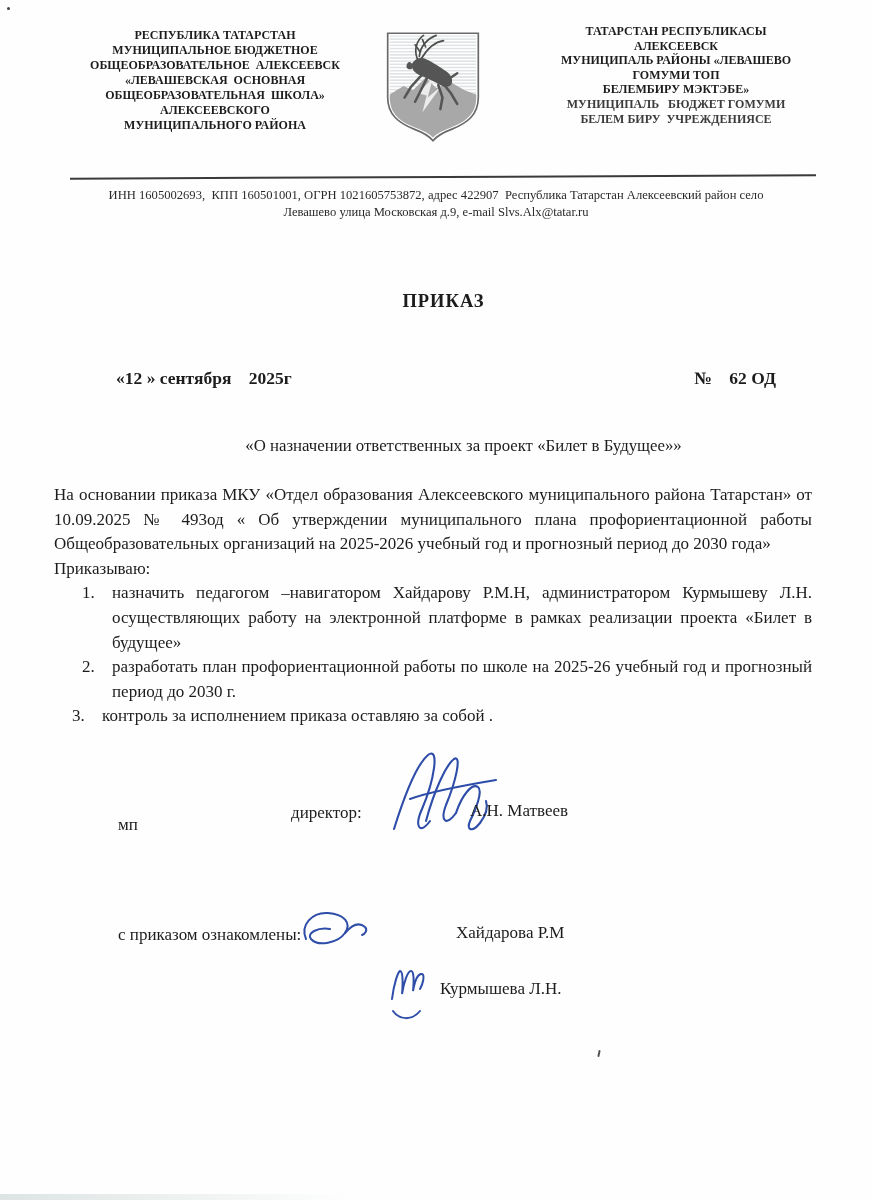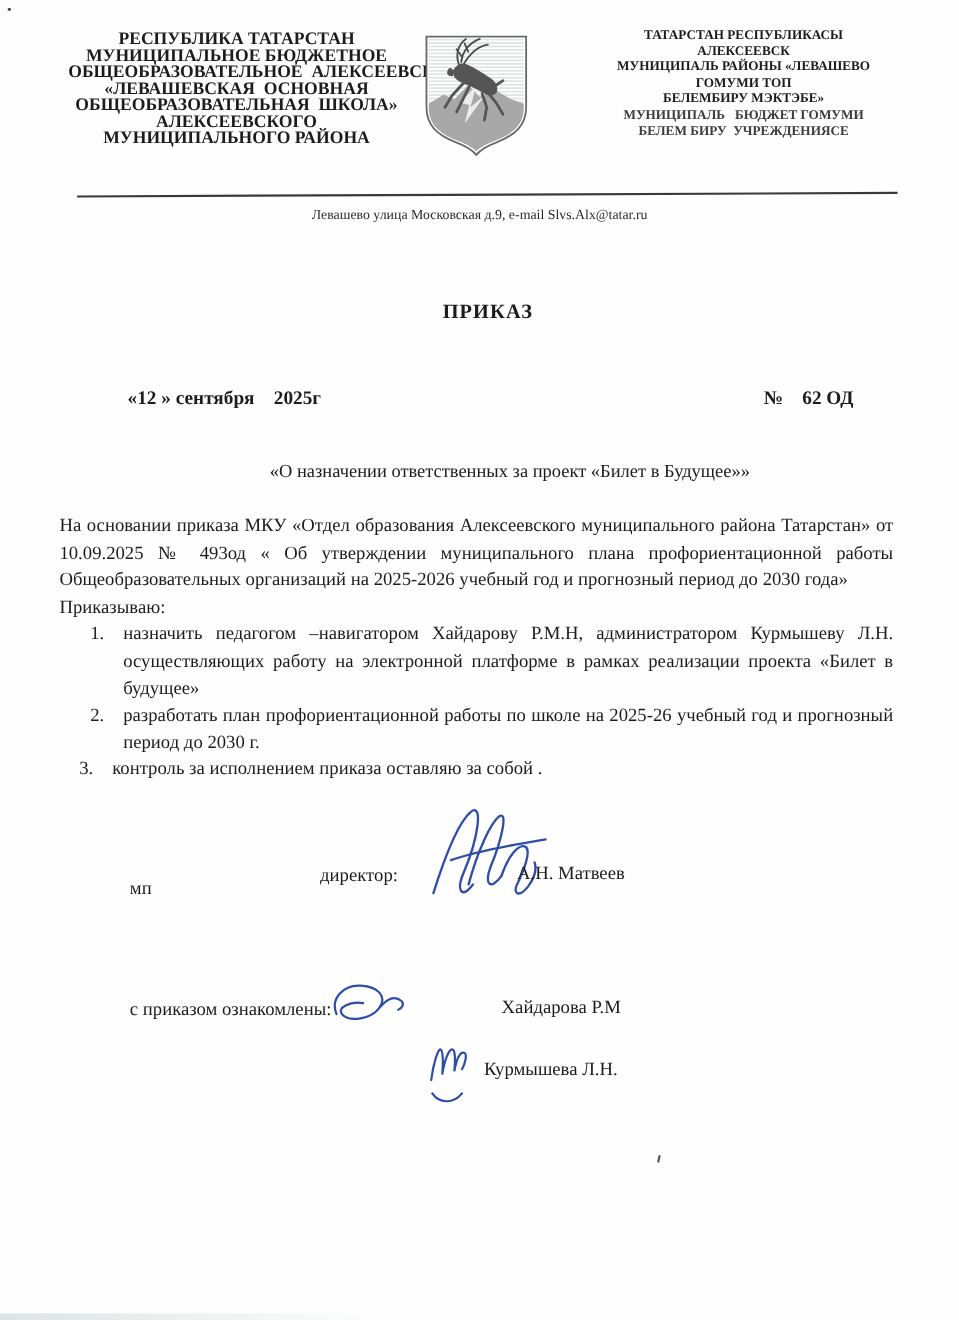--- a/index.html
+++ b/index.html
@@ -14,21 +14,21 @@
     overflow:hidden;
     box-shadow:0 0 4px rgba(0,0,0,.25);
   }
   
   .letterhead {
     display:flex;
     align-items:flex-start;
     padding:24px 20px 0 62px;
   }
   .org-block { font-weight:bold; text-align:center; }
-  .org-left  { width:306px; font-size:16px; line-height:15px; padding-top:4px; }
+  .org-left  { width:306px; font-size:12px; line-height:15px; padding-top:4px; }
   .org-right { width:352px; font-size:12px; line-height:14.6px; margin-left:6px; }
   .org-line  { white-space:pre; }
   .org-right .org-line:nth-child(6),
   .org-right .org-line:nth-child(7) { color:#3c3c3c; }
   .emblem-wrap {
     width:118px; height:118px;
     margin:4px 2px 0 6px;
     flex:0 0 auto;
   }
   
@@ -191,20 +191,21 @@
       <div class="org-line">ГОМУМИ ТОП</div>
       <div class="org-line">БЕЛЕМБИРУ МЭКТЭБЕ»</div>
       <div class="org-line">МУНИЦИПАЛЬ   БЮДЖЕТ ГОМУМИ</div>
       <div class="org-line">БЕЛЕМ БИРУ  УЧРЕЖДЕНИЯСЕ</div>
     </div>
   </div>
 
   <div class="top-rule"></div>
 
   <div class="requisites">
+    <div>ИНН 1605002693,  КПП 160501001, ОГРН 1021605753872, адрес 422907  Республика Татарстан Алексеевский район село</div>
     <div>Левашево улица Московская д.9, e-mail Slvs.Alx@tatar.ru</div>
   </div>
 
   <div class="order-title">ПРИКАЗ</div>
 
   <div class="date-row">
     <span>«12 » сентября    2025г</span>
     <span>№    62 ОД</span>
   </div>
 

